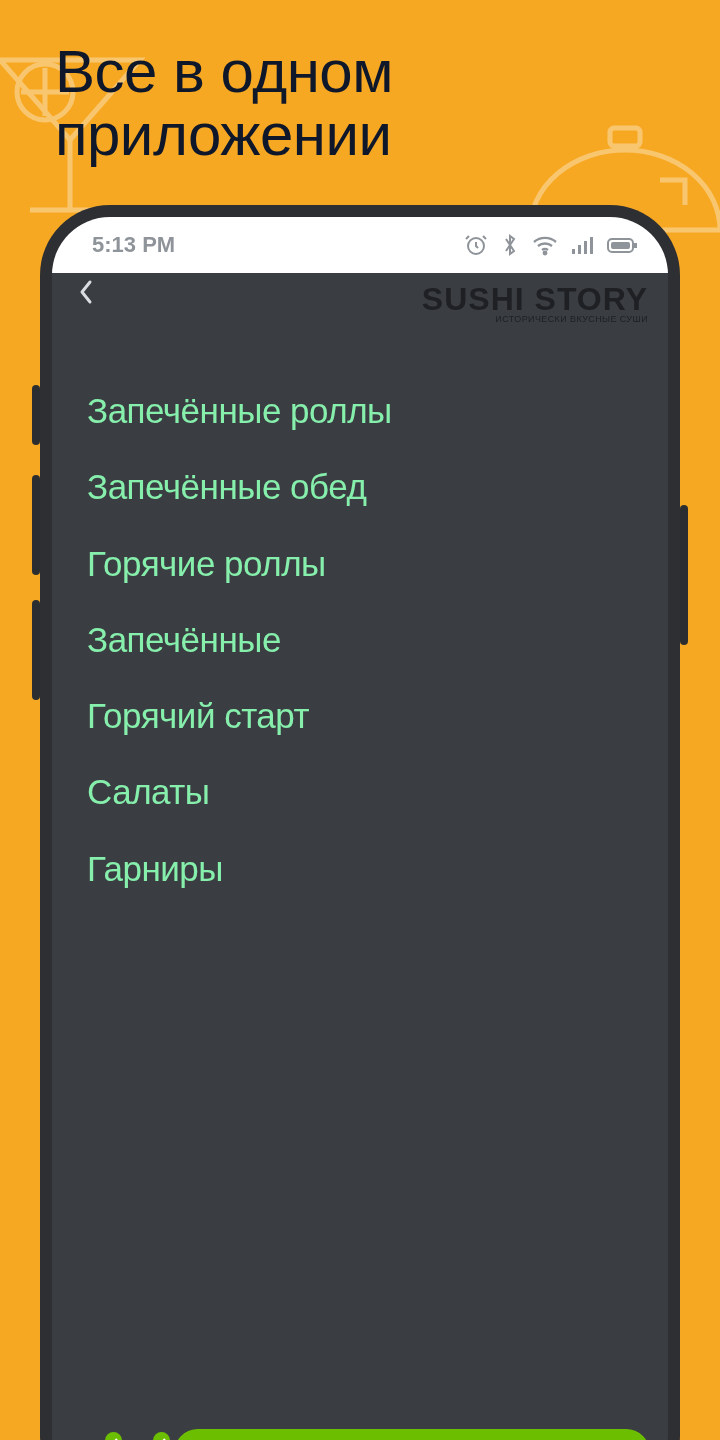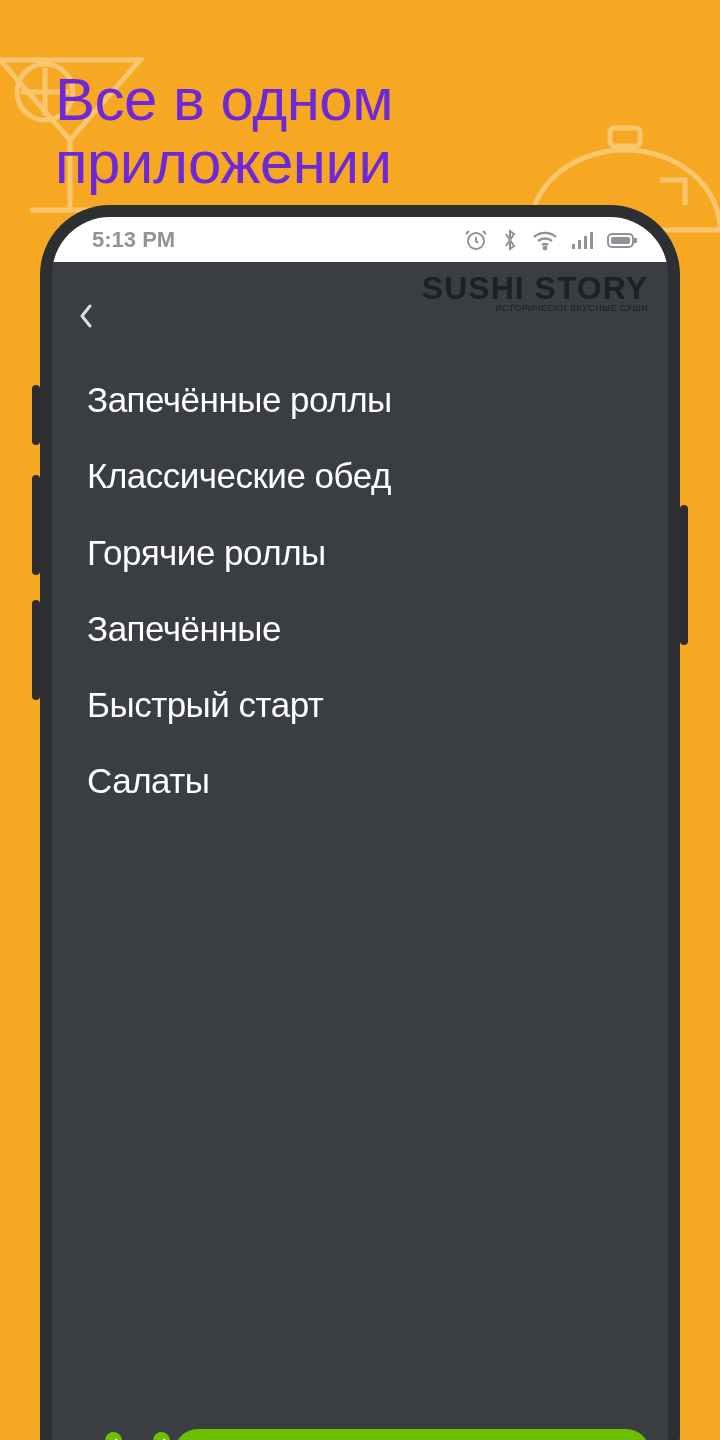--- a/index.html
+++ b/index.html
@@ -17,26 +17,25 @@
     position: absolute;
     pointer-events: none;
   }
   .bg-art-topleft { top: 30px; left: -30px; }
   .bg-art-right { top: 110px; right: -20px; }
 
   .promo-title {
     position: absolute;
     top: 40px;
     left: 55px;
-    color: #6d28d9;
+    color: #0f172a;
     font-size: 60px;
     font-weight: 400;
     line-height: 1.05;
     letter-spacing: -0.5px;
-    margin-top: 28px;
   }
 
   .phone {
     position: absolute;
     top: 205px;
     left: 50%;
     transform: translateX(-50%);
     width: 640px;
     height: 1300px;
     background: #2d2f33;
@@ -59,21 +58,21 @@
     height: 100%;
     background: #3a3d42;
     border-radius: 58px;
     overflow: hidden;
     position: relative;
     display: flex;
     flex-direction: column;
   }
 
   .status-bar {
-    height: 45px;
+    height: 56px;
     background: #ffffff;
     display: flex;
     align-items: center;
     justify-content: space-between;
     padding: 0 30px 0 40px;
     color: #8f949a;
   }
   .status-time {
     font-size: 22px;
     font-weight: 600;
@@ -82,21 +81,21 @@
     display: flex;
     align-items: center;
     gap: 12px;
   }
   .status-icons svg { display: block; }
 
   .app-header {
     height: 80px;
     background: #3a3d42;
     display: flex;
-    align-items: flex-end;
+    align-items: flex-start;
     padding: 0 20px;
     position: relative;
   }
   .back-btn {
     color: #d9dce0;
     font-size: 28px;
     padding: 6px;
     cursor: pointer;
   }
   .brand {
@@ -116,21 +115,21 @@
     letter-spacing: 0.4px;
     margin-top: -4px;
   }
 
   .menu-list {
     flex: 1;
     overflow: hidden;
     padding: 20px 35px 0 35px;
   }
   .menu-item {
-    color: #ffffff;
+    color: #86efac;
     font-size: 35px;
     font-weight: 500;
     line-height: 1.15;
     padding: 18px 0;
     cursor: pointer;
     letter-spacing: -0.5px;
   }
 
   .bottom-bar {
     position: absolute;
@@ -253,25 +252,26 @@
           </svg>
       </div>
       <div class="brand">
         <div class="brand-main">SUSHI STORY</div>
         <div class="brand-sub">ИСТОРИЧЕСКИ ВКУСНЫЕ СУШИ</div>
       </div>
     </div>
 
     <div class="menu-list">
       <div class="menu-item">Запечённые роллы</div>
-      <div class="menu-item">Классические обед</div>
+      <div class="menu-item">Запечённые обед</div>
       <div class="menu-item">Горячие роллы</div>
       <div class="menu-item">Запечённые</div>
-      <div class="menu-item">Быстрый старт</div>
+      <div class="menu-item">Горячий старт</div>
       <div class="menu-item">Салаты</div>
+      <div class="menu-item">Гарниры</div>
     </div>
 
     <div class="bottom-bar">
       <div class="bar-icon">
         <svg width="28" height="28" viewBox="0 0 28 28" fill="#e4e6ea">
             <path d="M7 2v8a2 2 0 0 0 2 2v14h2V12a2 2 0 0 0 2-2V2h-2v7H9V2H7zm10 0c-1.5 0-3 1.3-3 4v6h2v14h2V2z"></path>
           </svg>
         <div class="check-badge">
           <svg width="10" height="10" viewBox="0 0 10 10" stroke="#fff" stroke-width="2" fill="none">
               <path d="M2 5l2 2 4-4"></path>

